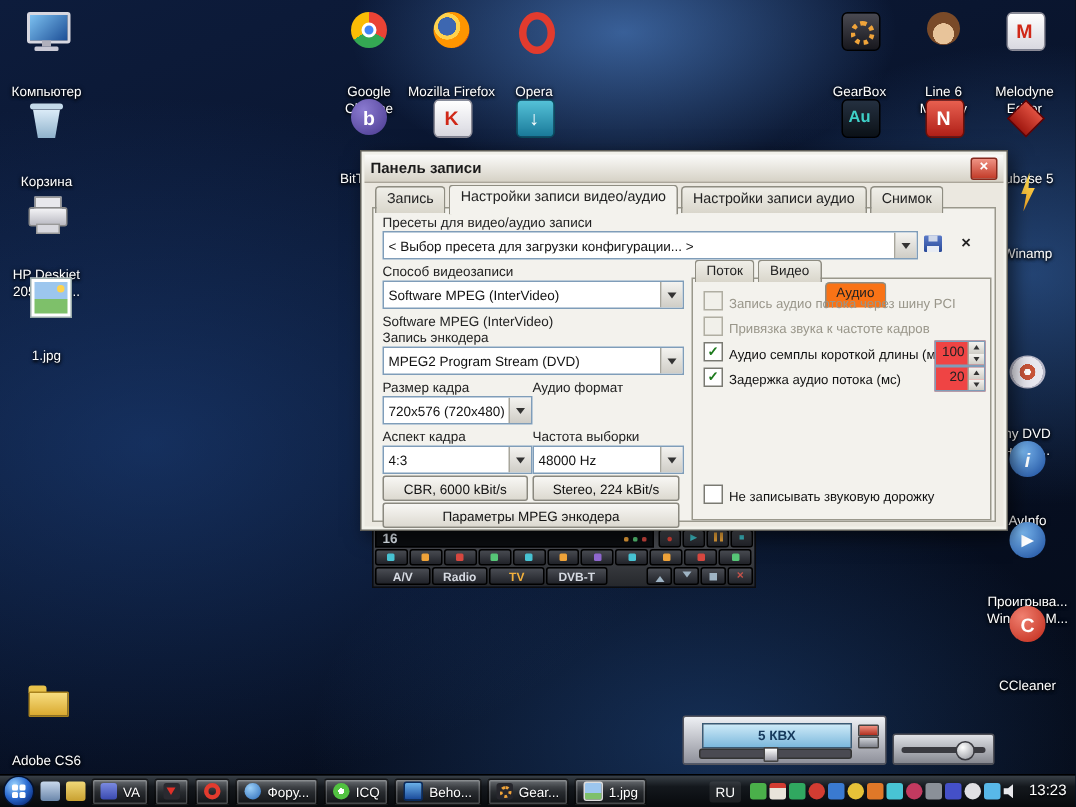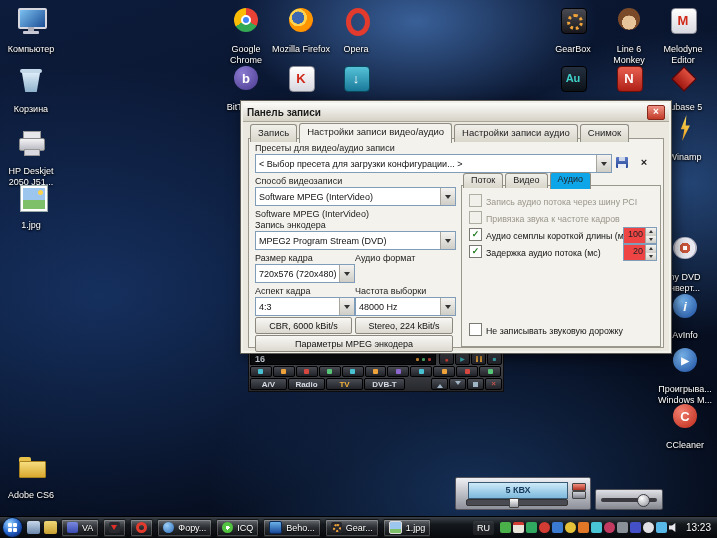--- a/index.html
+++ b/index.html
@@ -6,21 +6,21 @@
 body{width:717px;height:538px;position:relative;overflow:hidden;font-family:"Liberation Sans",sans-serif;background:#081020}
 .desktop{position:absolute;inset:0;background:
  radial-gradient(ellipse 260px 140px at 58% 4%, rgba(95,155,235,.55), transparent 70%),
  radial-gradient(ellipse 300px 220px at 96% 34%, rgba(70,130,210,.45), transparent 70%),
  radial-gradient(ellipse 520px 330px at 14% 55%, rgba(40,90,170,.40), transparent 70%),
  radial-gradient(ellipse 380px 250px at 66% 92%, rgba(50,110,190,.35), transparent 70%),
  linear-gradient(160deg,#0d1c3c,#071024 60%,#050b18)}
 
 .dicon{position:absolute;width:58px;text-align:center;cursor:default}
 .ic{width:32px;height:32px;margin:0 auto;position:relative}
-.dlbl{margin-top:8px;font-size:9px;line-height:1.18;color:#fff;text-shadow:0 1px 2px #000,0 0 3px #000}
+.dlbl{margin-top:20px;font-size:9px;line-height:1.18;color:#fff;text-shadow:0 1px 2px #000,0 0 3px #000}
 .mon-screen{position:absolute;left:3px;top:4px;width:25px;height:17px;border:2px solid #d7d7e0;border-radius:2px;background:linear-gradient(135deg,#7cc0f0,#1c4e96)}
 .mon-stand{position:absolute;left:13px;top:23px;width:6px;height:4px;background:#b0b0bc}
 .mon-base{position:absolute;left:8px;top:27px;width:16px;height:3px;background:#c8c8d4;border-radius:1px}
 .bin-lid{position:absolute;left:5px;top:5px;width:22px;height:4px;background:#c3d9ea;border-radius:2px}
 .bin-body{position:absolute;left:7px;top:9px;width:18px;height:19px;background:linear-gradient(#dcecf8,#8fb2cc);clip-path:polygon(0 0,100% 0,82% 100%,18% 100%)}
 .prn-top{position:absolute;left:8px;top:5px;width:16px;height:7px;background:#e8e8ec;border:1px solid #999}
 .prn-body{position:absolute;left:4px;top:12px;width:24px;height:11px;background:linear-gradient(#f4f4f6,#b9b9c2);border:1px solid #888;border-radius:2px}
 .prn-tray{position:absolute;left:9px;top:23px;width:14px;height:5px;background:#d8d8de;border:1px solid #999}
 .img-frame{position:absolute;left:5px;top:5px;width:22px;height:21px;background:#fff;border:1px solid #9aa;padding:2px}
 .img-pic{width:100%;height:100%;background:linear-gradient(#9cc6ee 55%,#7ec06a 55%);position:relative}
@@ -61,21 +61,21 @@
 .carrow{width:14px;align-self:stretch;background:linear-gradient(#f4f3f0,#cfcdc6);border-left:1px solid #a8a69c;display:flex;align-items:center;justify-content:center;flex:none}
 .carrow::after{content:"";border:3px solid transparent;border-top:4px solid #333;margin-top:3px}
 .pbtn{position:absolute;z-index:4;background:linear-gradient(#f8f7f4,#dcd9d0);border:1px solid #8a887f;border-radius:2px;font-size:9px;color:#111;display:flex;align-items:center;justify-content:center;white-space:nowrap}
 .iconbtn{position:absolute;z-index:4;width:18px;height:16px;display:flex;align-items:center;justify-content:center}
 .disk{width:12px;height:11px;background:linear-gradient(#5a7ac8,#2a4a98);border-radius:1px;position:relative}
 .disk::after{content:"";position:absolute;left:3px;top:0;width:6px;height:4px;background:#cfd8ea}
 .disk::before{content:"";position:absolute;left:2px;bottom:0;width:8px;height:4px;background:#e8ecf4}
 .xdel{font-size:11px;font-weight:bold;color:#222}
 .atabstrip{position:absolute;left:222px;top:70px;display:flex;align-items:flex-end;z-index:4}
 .atab{height:13px;padding:1px 7px 0;font-size:9px;color:#222;background:linear-gradient(#f0efe9,#d9d6cb);border:1px solid #8f8d82;border-bottom:none;border-radius:3px 3px 0 0;margin-right:2px}
-.atab.active{height:15px;background:#0ea5e9;position:relative;top:1px}
+.atab.active{height:15px;background:#f97316;position:relative;top:17px}
 .atabpage{position:absolute;left:220px;top:84px;width:198px;height:160px;background:#f3f2ed;border:1px solid #9a988c;z-index:3}
 .cb{position:absolute;z-index:4;display:flex;align-items:flex-end;font-size:8.8px;color:#111;white-space:nowrap}
 .cb .box{width:11px;height:11px;background:#fff;border:1px solid #7a7a72;margin-right:4px;flex:none;display:flex;align-items:center;justify-content:center}
 .cb.dis{color:#99968a}
 .cb.dis .box{background:#f1f0ea;border-color:#b0aea2}
 .mark{font-size:9px;line-height:9px;color:#1d7a1d;font-weight:bold}
 .spin{position:absolute;z-index:4;width:32px;height:15px;background:#ef4444;border:1px solid #7f9db9;display:flex}
 .sval{flex:1;font-size:9px;color:#222;text-align:right;padding:1px 2px 0 0}
 .sarr{width:10px;display:flex;flex-direction:column;border-left:1px solid #a8a69c}
 .sarr i{flex:1;background:linear-gradient(#f4f3f0,#cfcdc6);display:flex;align-items:center;justify-content:center}

